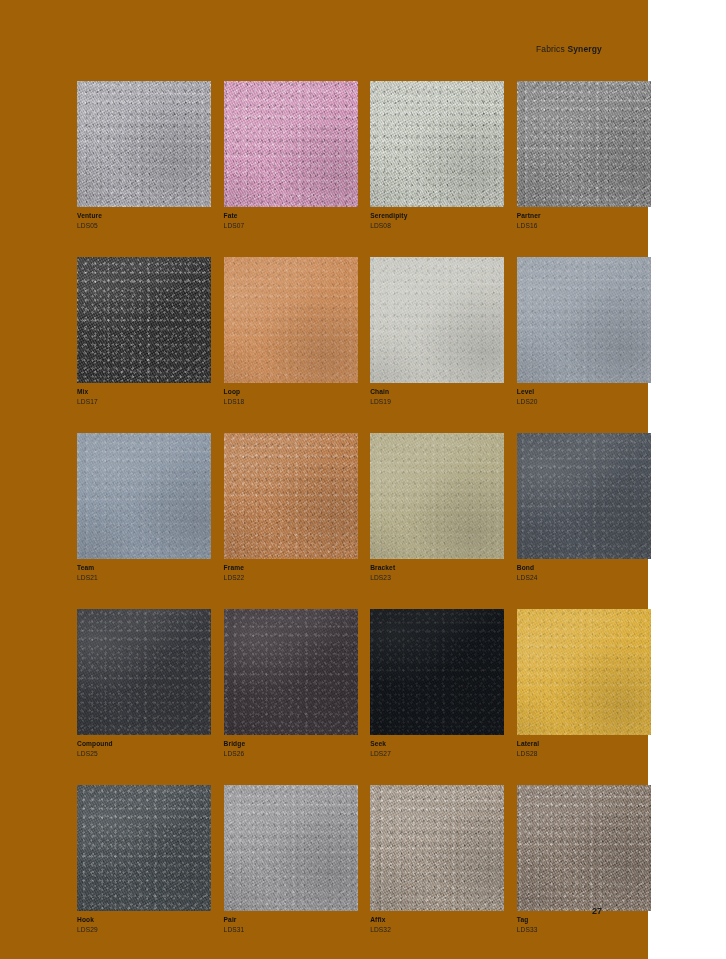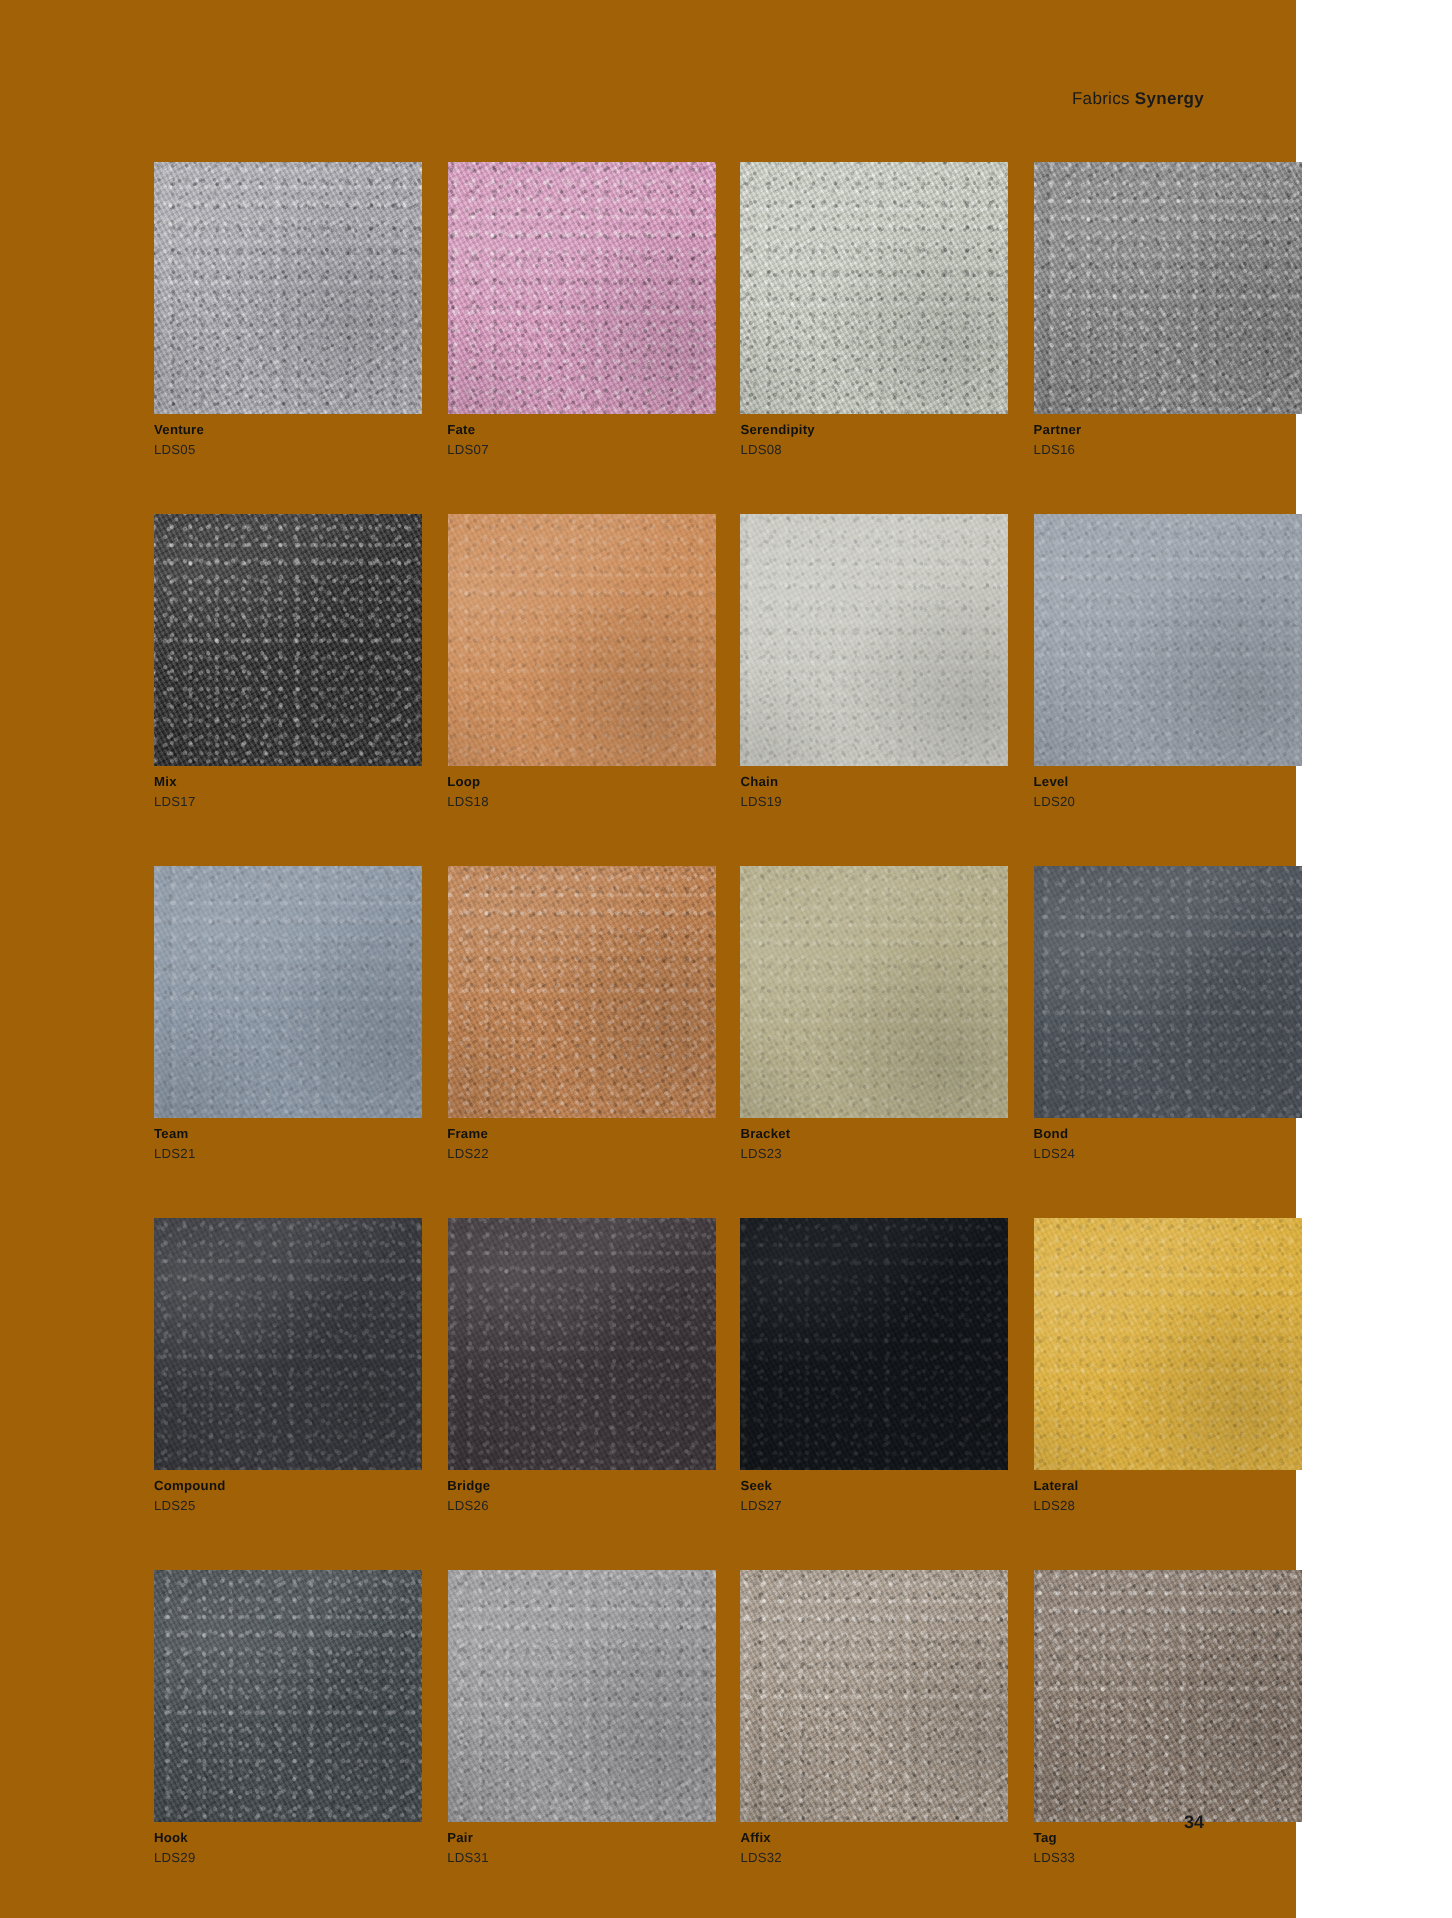--- a/index.html
+++ b/index.html
@@ -363,15 +363,15 @@
           <div class="tex tex-b" style="background-position: 2px -9px;"></div>
           <div class="tex tex-c" style="background-position: 2px -9px;"></div>
         </div>
         <div class="swatch-caption">
           <div class="swatch-name">Tag</div>
           <div class="swatch-code">LDS33</div>
         </div>
       </div>
     </div>
 
-  <div class="folio">34</div>
+  <div class="folio">27</div>
 
 </div>
 
 </body></html>

